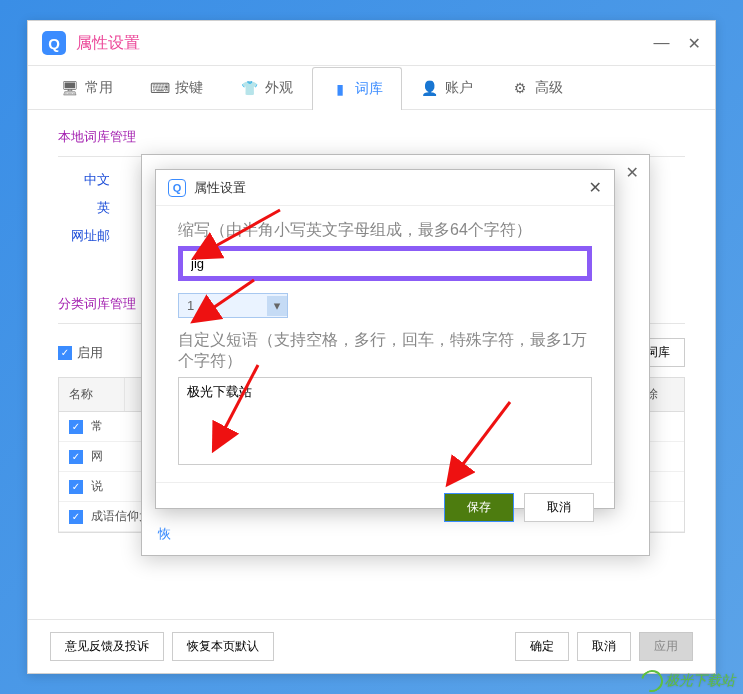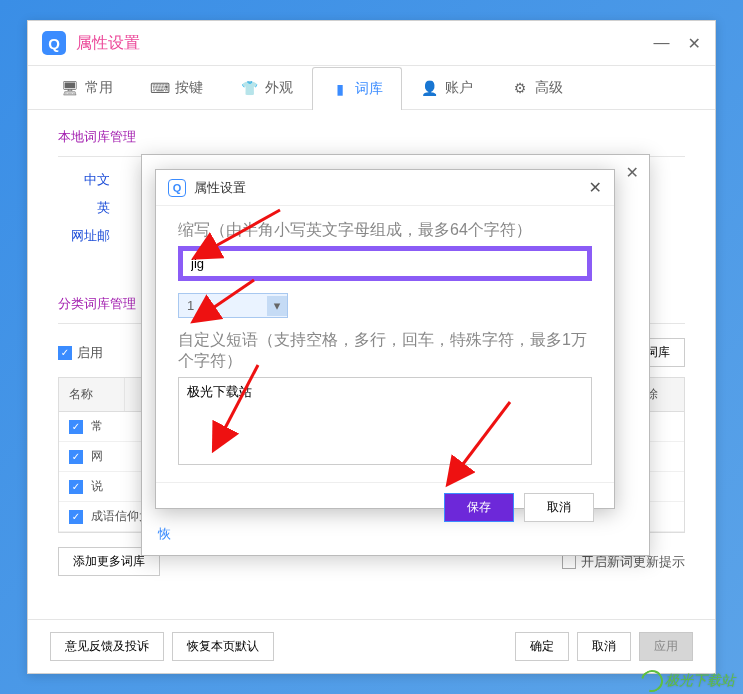--- a/index.html
+++ b/index.html
@@ -15,21 +15,21 @@
 .tab .icon { width: 18px; height: 18px; display: inline-flex; align-items: center; justify-content: center; }
 .content { padding: 18px 30px; font-size: 13px; color: #555; }
 .section-title { font-size: 13px; color: #a21caf; margin-bottom: 10px; }
 .hr { border-bottom: 1px solid #e5e5e5; margin-bottom: 14px; }
 .row { display: flex; align-items: center; margin-bottom: 10px; }
 .row .label { width: 60px; text-align: right; padding-right: 8px; color: #1d4ed8; }
 .checkbox { display: inline-flex; align-items: center; gap: 5px; }
 .checkbox .box { width: 14px; height: 14px; border: 1px solid #3b8cff; background: #3b8cff; color: #fff; display: flex; align-items: center; justify-content: center; font-size: 10px; }
 .checkbox .box.unchecked { background: #fff; border-color: #aaa; }
 .btn { padding: 5px 14px; border: 1px solid #ccc; background: #fff; font-size: 12px; cursor: pointer; }
-.btn.primary { background: #6d28d9; color: #fff; border-color: #3b8cff; }
+.btn.primary { background: #4d7c0f; color: #fff; border-color: #3b8cff; }
 .btn.app { background: #d6d6d6; color: #888; border-color: #c8c8c8; }
 .table-area { border: 1px solid #ddd; margin-top: 10px; }
 .table-header { display: flex; background: #f5f5f5; border-bottom: 1px solid #ddd; }
 .table-header .th { padding: 8px 10px; font-size: 12px; color: #555; border-right: 1px solid #e5e5e5; }
 .table-row { display: flex; align-items: center; padding: 6px 10px; border-bottom: 1px solid #f0f0f0; font-size: 12px; }
 .table-row .cb { margin-right: 8px; }
 .footer { position: absolute; left: 0; right: 0; bottom: 0; padding: 12px 22px; border-top: 1px solid #e5e5e5; display: flex; gap: 8px; align-items: center; background: #fff; }
 .footer .spacer { flex: 1; }
 
 
@@ -148,28 +148,20 @@
           <span>说</span>
         </div>
       <div class="table-row">
           <span class="checkbox cb">
             <span class="box">✓</span>
           </span>
           <span>成语信仰大王</span>
         </div>
     </div>
 
-    <div style="display:flex;align-items:center;margin-top:14px">
-      <button class="btn">添加更多词库</button>
-      <div style="flex:1"></div>
-      <span class="checkbox">
-          <span class="box unchecked"></span>
-          <span>开启新词更新提示</span>
-        </span>
-    </div>
   </div>
 
   <div class="footer">
     <button class="btn">意见反馈及投诉</button>
     <button class="btn">恢复本页默认</button>
     <div class="spacer"></div>
     <button class="btn">确定</button>
     <button class="btn">取消</button>
     <button class="btn app">应用</button>
   </div>

